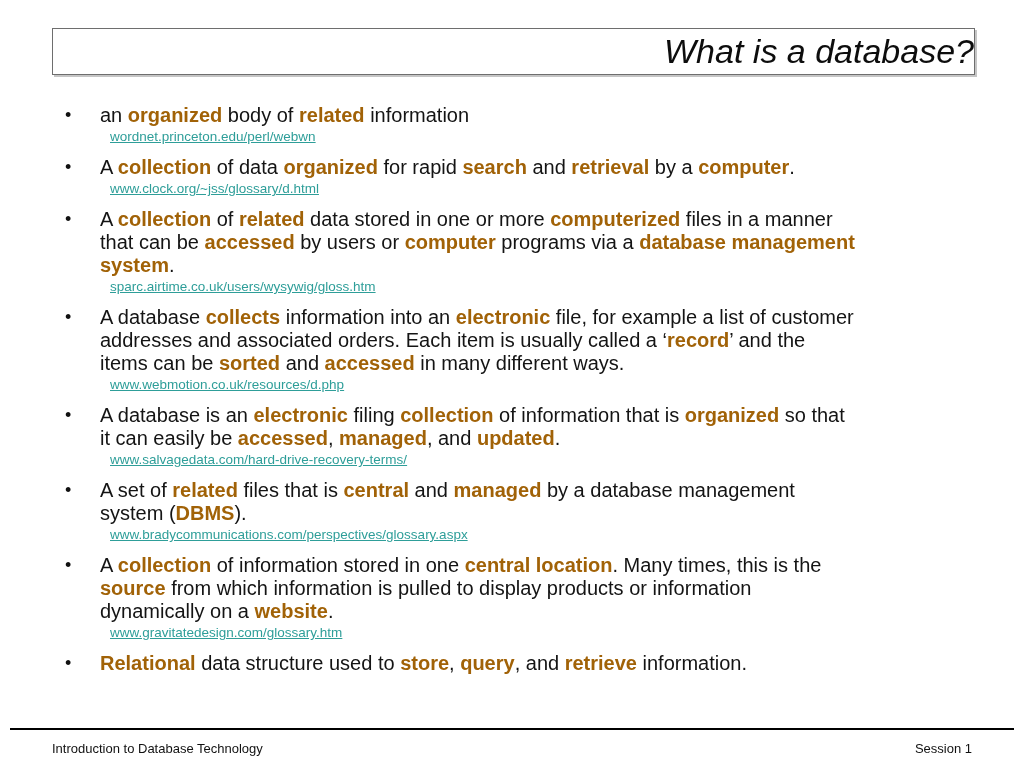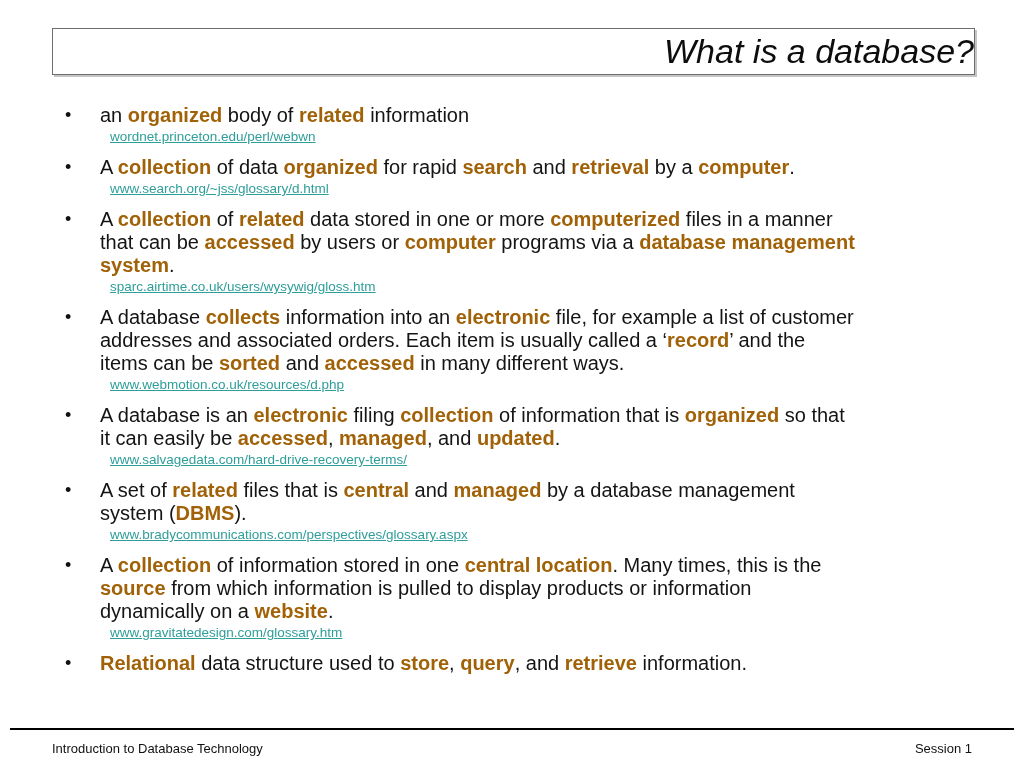--- a/index.html
+++ b/index.html
@@ -67,21 +67,21 @@
     <h1>What is a database?</h1>
   </div>
 
   <div class="content" id="bullets-container">
       <div class="item">
         <span class="marker">•</span>
         <div class="itembody"><div class="btext"><span>an </span><b>organized</b><span> body of </span><b>related</b><span> information</span></div><a class="url">wordnet.princeton.edu/perl/webwn</a></div>
       </div>
       <div class="item">
         <span class="marker">•</span>
-        <div class="itembody"><div class="btext"><span>A </span><b>collection</b><span> of data </span><b>organized</b><span> for rapid </span><b>search</b><span> and </span><b>retrieval</b><span> by a </span><b>computer</b><span>.</span></div><a class="url">www.search.org/~jss/glossary/d.html</a></div>
+        <div class="itembody"><div class="btext"><span>A </span><b>collection</b><span> of data </span><b>organized</b><span> for rapid </span><b>search</b><span> and </span><b>retrieval</b><span> by a </span><b>computer</b><span>.</span></div><a class="url">www.clock.org/~jss/glossary/d.html</a></div>
       </div>
       <div class="item">
         <span class="marker">•</span>
         <div class="itembody"><div class="btext"><span>A </span><b>collection</b><span> of </span><b>related</b><span> data stored in one or more </span><b>computerized</b><span> files in a manner</span><br><span>that can be </span><b>accessed</b><span> by users or </span><b>computer</b><span> programs via a </span><b>database management</b><br><b>system</b><span>.</span></div><a class="url">sparc.airtime.co.uk/users/wysywig/gloss.htm</a></div>
       </div>
       <div class="item">
         <span class="marker">•</span>
         <div class="itembody"><div class="btext"><span>A database </span><b>collects</b><span> information into an </span><b>electronic</b><span> file, for example a list of customer</span><br><span>addresses and associated orders. Each item is usually called a ‘</span><b>record</b><span>’ and the</span><br><span>items can be </span><b>sorted</b><span> and </span><b>accessed</b><span> in many different ways.</span></div><a class="url">www.webmotion.co.uk/resources/d.php</a></div>
       </div>
       <div class="item">

